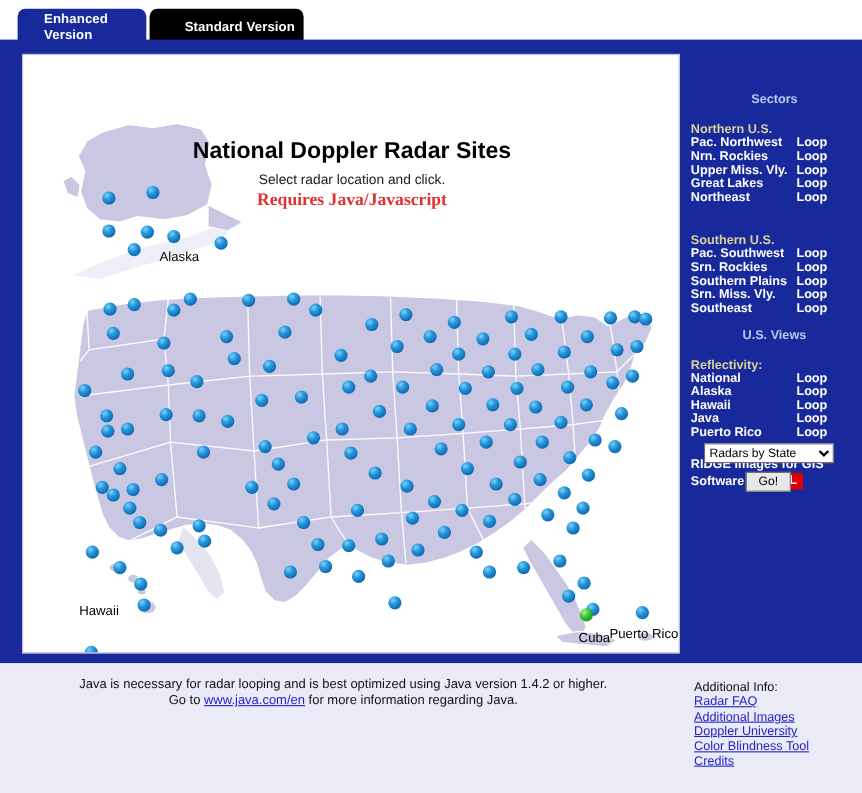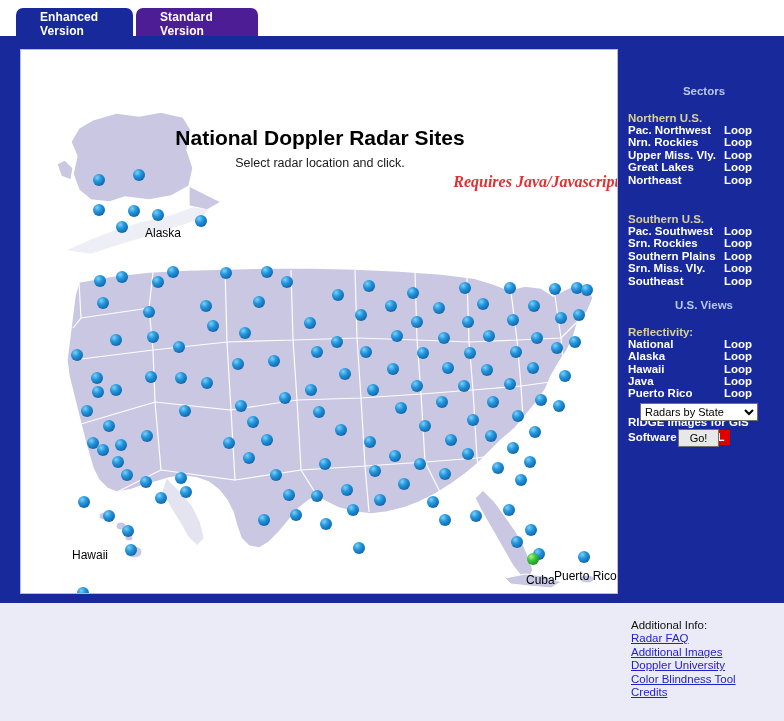--- a/index.html
+++ b/index.html
@@ -32,22 +32,22 @@
     cursor: pointer;
     user-select: none;
     padding-left: 24px;
   }
   .tab.active {
     left: 16px; width: 117px;
     background: #17299b;
     color: #ffffff;
   }
   .tab.inactive {
-    left: 136px; width: 122px;
-    background: #4c1d95;
+    left: 136px; width: 140px;
+    background: #000000;
     color: #ffffff;
   }
 
   
   #frame {
     position: absolute; left: 0; top: 36px;
     width: 784px; height: 567px;
     background: #17299b;
   }
   
@@ -65,23 +65,23 @@
     text-align: center;
     font-size: 21px; font-weight: bold; color: #000000;
   }
   #map-sub {
     position: absolute; left: 0; top: 106px; width: 598px;
     text-align: center;
     font-size: 12.5px; color: #1a1a1a;
   }
   #map-req {
     position: absolute; left: 0; top: 123px; width: 598px;
-    text-align: right;
+    text-align: center;
     font-family: "Liberation Serif", serif;
-    font-size: 16px; font-weight: bold; color: #e03030; font-style: italic;
+    font-size: 16px; font-weight: bold; color: #e03030;
   }
 
   
   #mapsvg { position: absolute; left: 0; top: 0; }
 
   .maplabel {
     position: absolute;
     font-size: 12px; color: #000; white-space: nowrap;
   }
 
@@ -527,20 +527,26 @@
       </div>
 
       <select id="state-select">
         <option>Radars by State</option>
       </select>
       <button id="go-button">Go!</button>
     </div>
   </div>
 
   <div id="footer">
+    <div id="footer-left">
+      <div id="javanote">
+        <div>Java is necessary for radar looping and is best optimized using Java version 1.4.2 or higher.</div>
+        <div><span>Go to </span><a href="#">www.java.com/en</a><span> for more information regarding Java.</span></div>
+      </div>
+    </div>
 
     <div id="footer-right">
       <div id="addl-label">Additional Info:</div>
       <a href="#">Radar FAQ</a>
       <a href="#">Additional Images</a>
       <a href="#">Doppler University</a>
       <a href="#">Color Blindness Tool</a>
       <a href="#">Credits</a>
     </div>
   </div>

